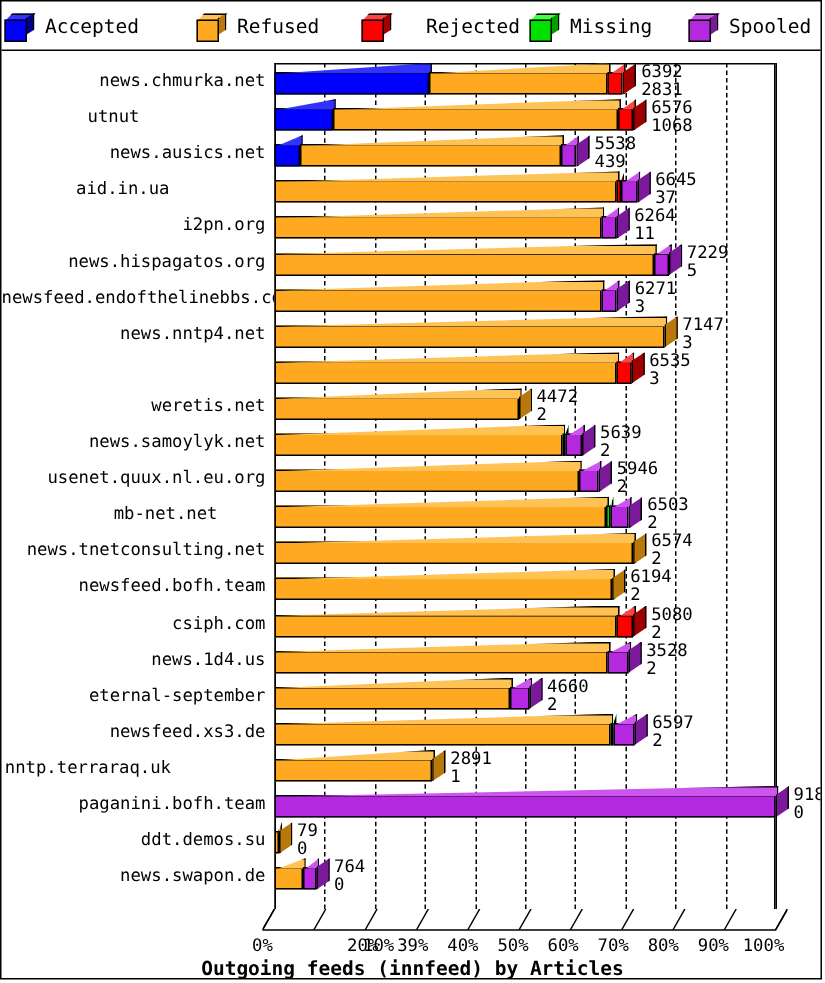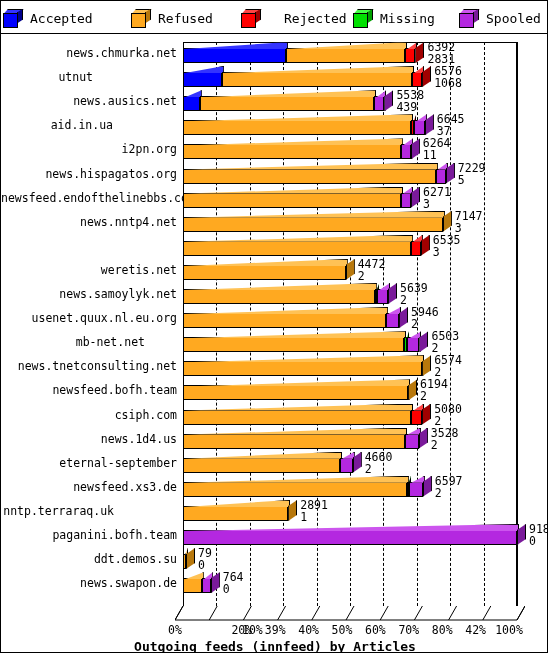--- a/index.html
+++ b/index.html
@@ -445,20 +445,20 @@
       <div id="xticks">
           <div class="xtick" style="left: 174px;">0%</div>
           <div class="xtick" style="left: 207.4px; margin-left: 44px;">10%</div>
           <div class="xtick" style="left: 240.8px;">20%</div>
           <div class="xtick" style="left: 274.2px;">39%</div>
           <div class="xtick" style="left: 307.6px;">40%</div>
           <div class="xtick" style="left: 341px;">50%</div>
           <div class="xtick" style="left: 374.4px;">60%</div>
           <div class="xtick" style="left: 407.8px;">70%</div>
           <div class="xtick" style="left: 441.2px;">80%</div>
-          <div class="xtick" style="left: 474.6px;">42%</div>
+          <div class="xtick" style="left: 474.6px;">90%</div>
           <div class="xtick" style="left: 508px; text-align: center;">100%</div>
         </div>
       <div id="xtitle">Outgoing feeds (innfeed) by Articles</div>
     </div>
   </div>
 
 </div>
 
 </body></html>

